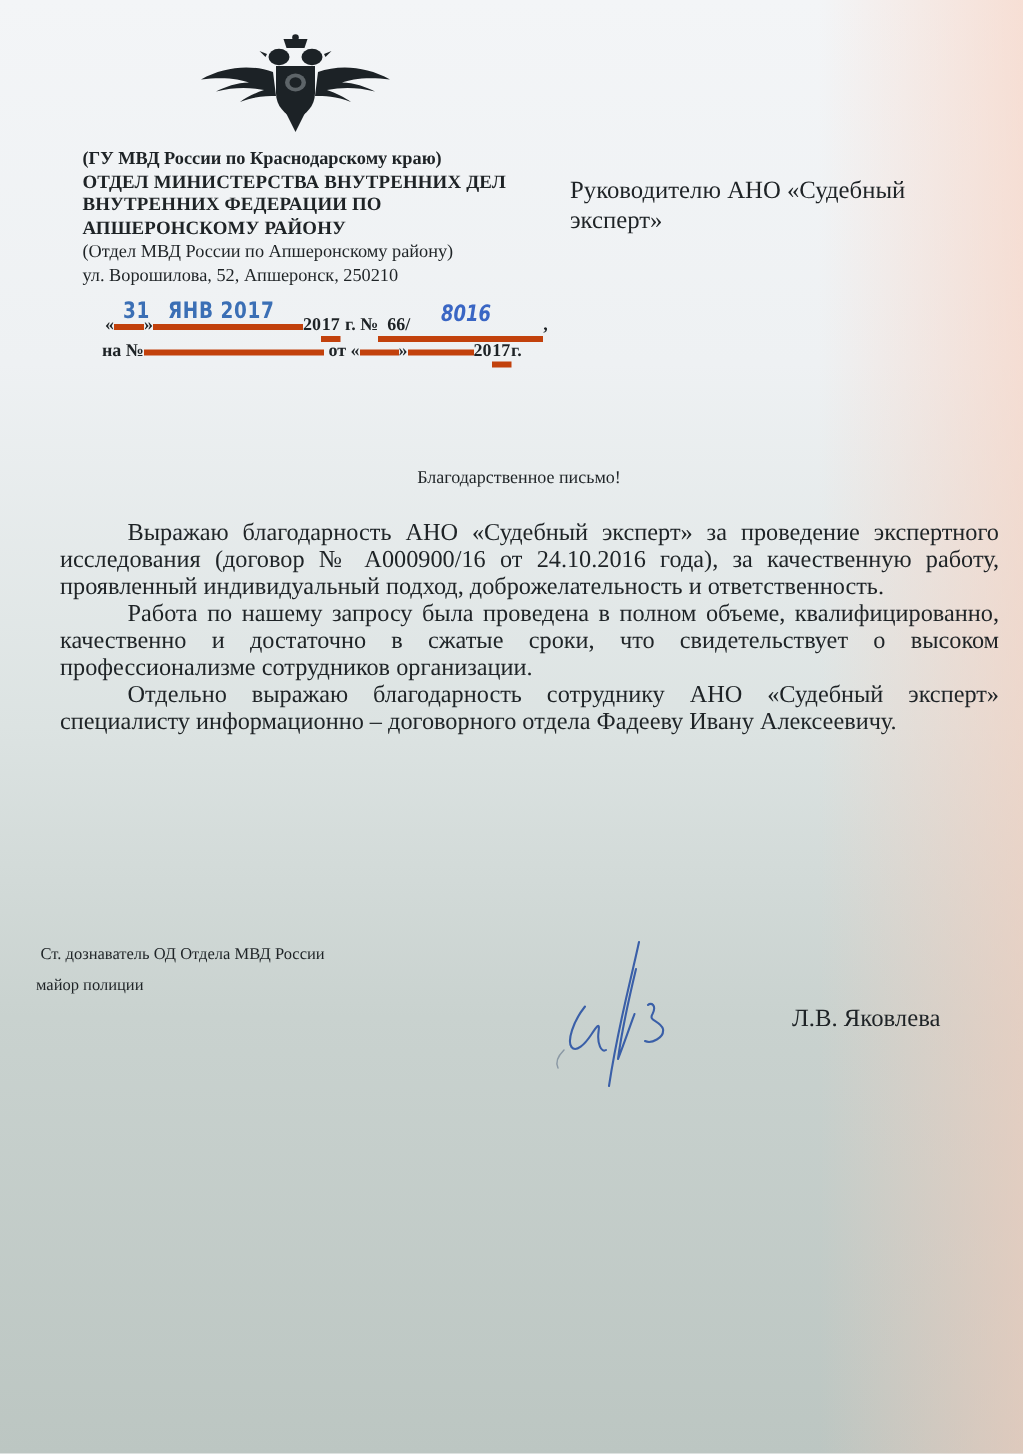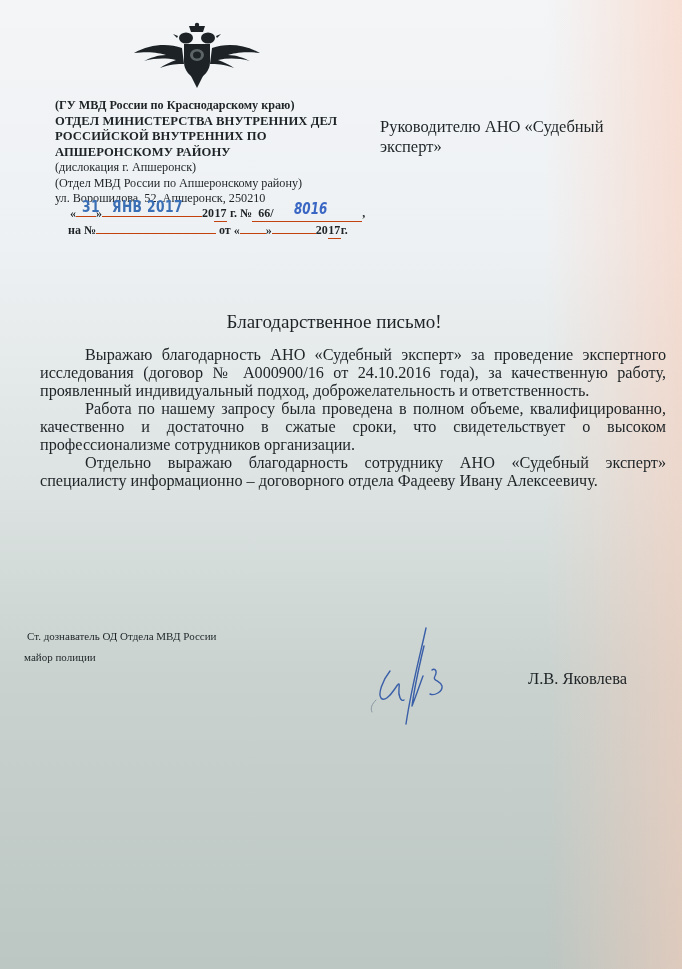--- a/index.html
+++ b/index.html
@@ -20,35 +20,35 @@
   #issuer {
     left: 55px; top: 98px; width: 300px;
     text-align: left; font-size: 12.2px; line-height: 15.5px;
   }
   #issuer .bold { font-weight: bold; }
   #issuer .caps { font-weight: bold; font-size: 12.6px; letter-spacing: 0.1px; }
 
   
   #refs { left: 70px; top: 204px; width: 290px; font-size: 12px; font-weight: bold; }
   .ref-line { position: relative; height: 17px; white-space: nowrap; }
-  .ul { display: inline-block; border-bottom: 1px solid #c2410c; height: 12px; vertical-align: baseline; }
+  .ul { display: inline-block; border-bottom: 4px solid #c2410c; height: 12px; vertical-align: baseline; }
   .stamp {
     position: absolute; color: #3b6fb5; font-family: "DejaVu Sans", sans-serif;
     font-weight: bold; font-size: 15px; letter-spacing: 0.5px; transform: scaleX(0.82); transform-origin: left;
   }
   .handnum {
     position: absolute; color: #3a66c4; font-family: "DejaVu Sans", sans-serif;
     font-size: 15px; font-style: italic; transform: scaleX(0.8); transform-origin: left;
   }
 
   
   #recipient { left: 380px; top: 117px; width: 280px; font-size: 16.5px; line-height: 20px; }
 
   
-  #title { left: 0; width: 668px; top: 311px; text-align: center; font-size: 19px; }
+  #title { left: 0; width: 668px; top: 311px; text-align: center; font-size: 12px; padding-left: 12px; }
 
   
   #body { left: 40px; top: 346px; width: 626px; font-size: 16.2px; line-height: 18px; }
   #body p { margin: 0; text-align: justify; text-indent: 45px; }
   #body p + p { margin-top: 0px; }
 
   
   #signer { left: 27px; top: 626px; width: 360px; font-size: 11px; line-height: 21px; }
   #signer .l3 { margin-left: -3px; }
   #signature { left: 368px; top: 626px; width: 90px; height: 100px; }
@@ -78,23 +78,22 @@
       <path d="M58 52 l7 14 l7 -14 z"></path>
     </g>
     <ellipse cx="65" cy="33" rx="7" ry="6" fill="#5d6468"></ellipse>
     <ellipse cx="65" cy="33" rx="4" ry="3.5" fill="#1c2226"></ellipse>
   </svg>
 </div>
 
 <div class="abs" id="issuer">
   <div class="bold">(ГУ МВД России по Краснодарскому краю)</div>
   <div class="caps">ОТДЕЛ МИНИСТЕРСТВА ВНУТРЕННИХ ДЕЛ</div>
-  <div class="caps">РОССИЙСКОЙ ВНУТРЕННИХ ПО</div>
+  <div class="caps">ВНУТРЕННИХ ФЕДЕРАЦИИ ПО</div>
   <div class="caps">АПШЕРОНСКОМУ РАЙОНУ</div>
-  <div>(дислокация г. Апшеронск)</div>
   <div>(Отдел МВД России по Апшеронскому району)</div>
   <div>ул. Ворошилова, 52, Апшеронск, 250210</div>
 </div>
 
 <div class="abs" id="refs">
   <div class="ref-line">
     <span>«</span><span class="ul" style="width:20px"></span><span>»</span><span class="ul" style="width:100px"></span><span>20</span><span class="ul" style="width:13px;text-align:center;height:auto">17</span>
     <span>г.</span>
     <span>№</span><span class="ul" style="width:104px;height:auto;font-weight:bold;padding-left:6px"><span>66/</span></span><span>,</span>
     <span class="stamp" style="left:12px;top:-6px">31</span>

